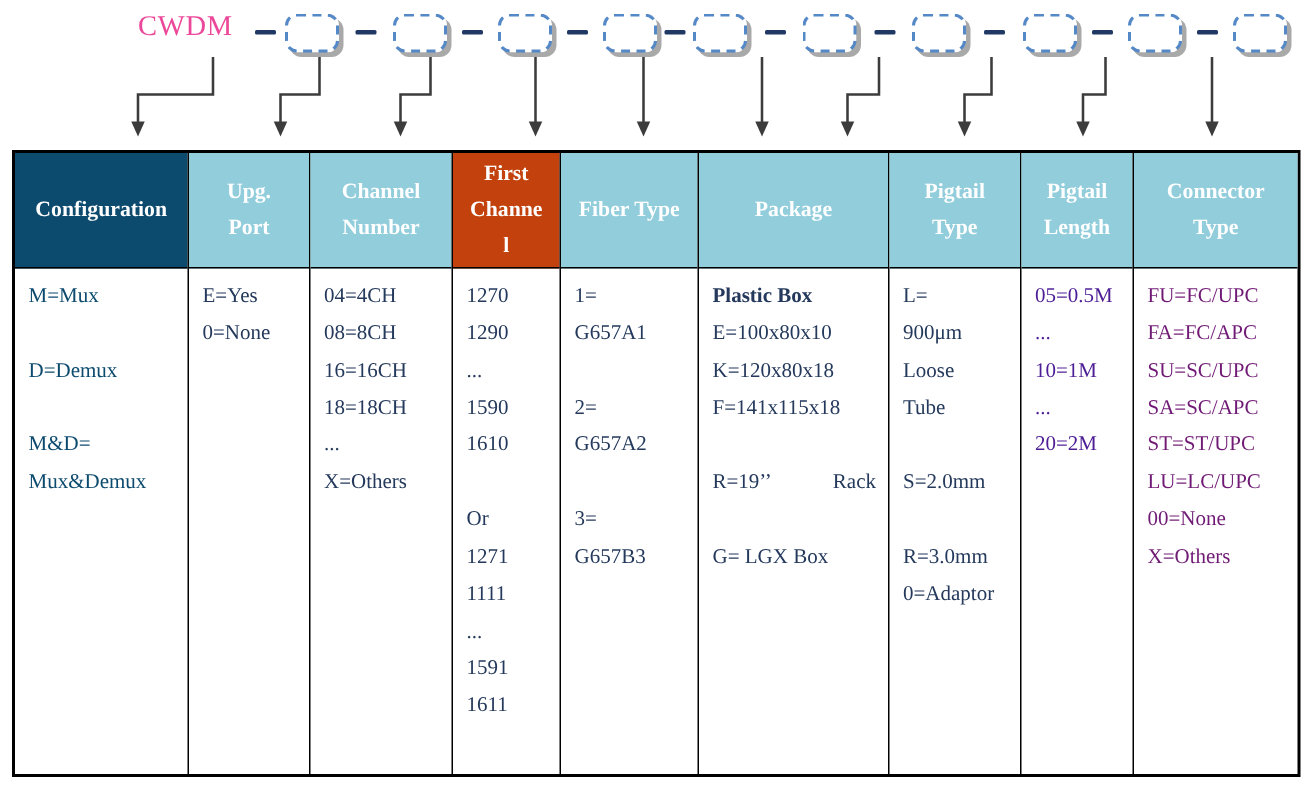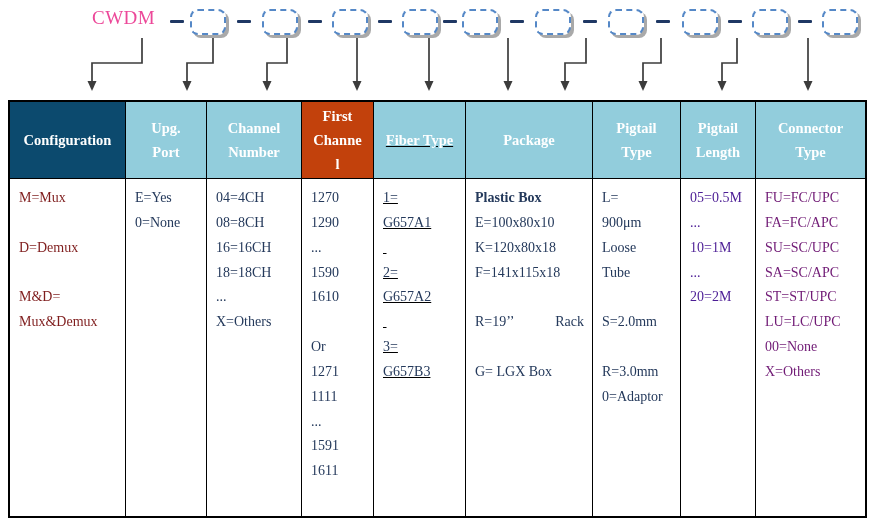--- a/index.html
+++ b/index.html
@@ -147,21 +147,21 @@
         <path d="M 808 38 L 808 63 L 808 82" fill="none" stroke="#3C3C3C" stroke-width="1.7"></path>
         <polygon points="803.5,81 812.5,81 808,91" fill="#3C3C3C"></polygon>
       </g>
     </svg>
 
   <div id="table">
       <div class="column" style="flex: 0 0 115px;">
         <div class="hcell" style="background: #0c4a6e;">
           <div>Configuration</div>
         </div>
-        <div class="bcell" style="color: #7f1d1d;">
+        <div class="bcell" style="color: #0c4a6e;">
           <div class="cell-line">M=Mux</div>
           <div class="cell-line">&nbsp;</div>
           <div class="cell-line">D=Demux</div>
           <div class="cell-line">&nbsp;</div>
           <div class="cell-line">M&amp;D=</div>
           <div class="cell-line">Mux&amp;Demux</div>
         </div>
       </div>
       <div class="column" style="flex: 0 0 81px;">
         <div class="hcell" style="background: rgb(146, 205, 220);">
@@ -201,21 +201,21 @@
           <div class="cell-line">1610</div>
           <div class="cell-line">&nbsp;</div>
           <div class="cell-line">Or</div>
           <div class="cell-line">1271</div>
           <div class="cell-line">1111</div>
           <div class="cell-line">...</div>
           <div class="cell-line">1591</div>
           <div class="cell-line">1611</div>
         </div>
       </div>
-      <div class="column" style="flex: 0 0 92px; text-decoration: underline;">
+      <div class="column" style="flex: 0 0 92px;">
         <div class="hcell" style="background: rgb(146, 205, 220);">
           <div>Fiber Type</div>
         </div>
         <div class="bcell" style="color: rgb(36, 57, 91);">
           <div class="cell-line">1=</div>
           <div class="cell-line">G657A1</div>
           <div class="cell-line">&nbsp;</div>
           <div class="cell-line">2=</div>
           <div class="cell-line">G657A2</div>
           <div class="cell-line">&nbsp;</div>

